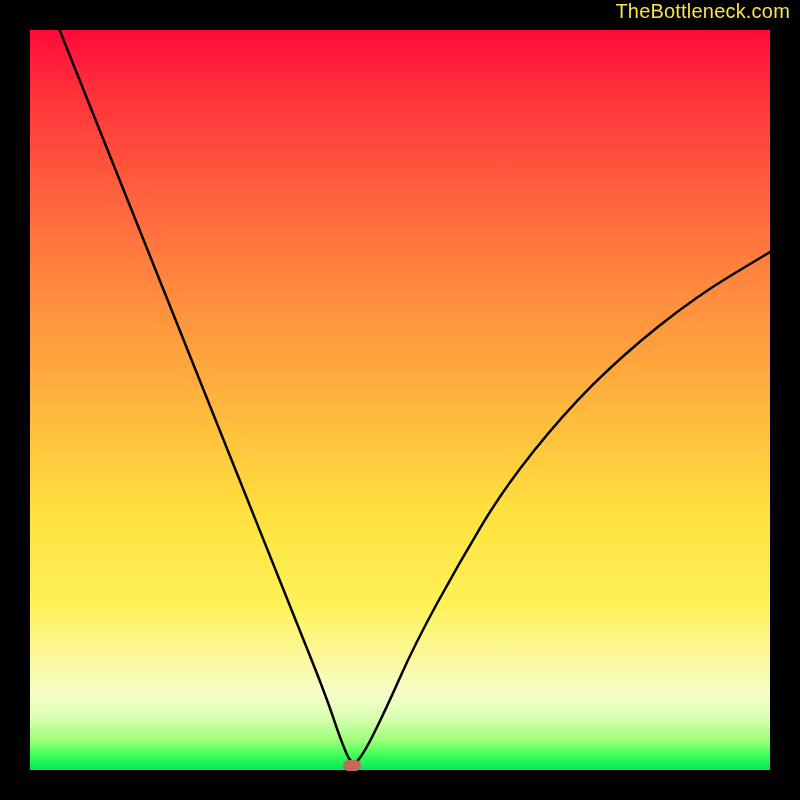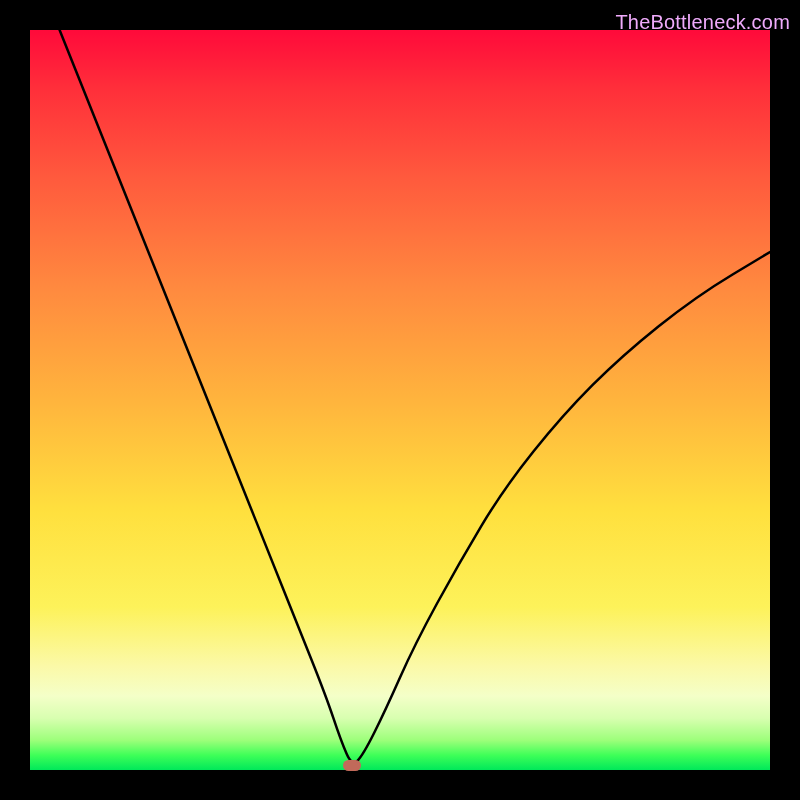--- a/index.html
+++ b/index.html
@@ -38,23 +38,23 @@
       #fbf9a8 86%,
       #f4ffc8 90%,
       #d8ffb0 93%,
       #9cff7a 96%,
       #3eff58 98%,
       #00e85a 100%
     );
   }
   .watermark {
     position: absolute;
-    top: 11px;
+    top: 0;
     right: 10px;
-    color: #f0abfc;
+    color: #fde047;
     font-size: 20px;
     letter-spacing: 0.2px;
     font-weight: 500;
   }
   svg.curve {
     position: absolute;
     top: 0;
     left: 0;
     width: 740px;
     height: 740px;

